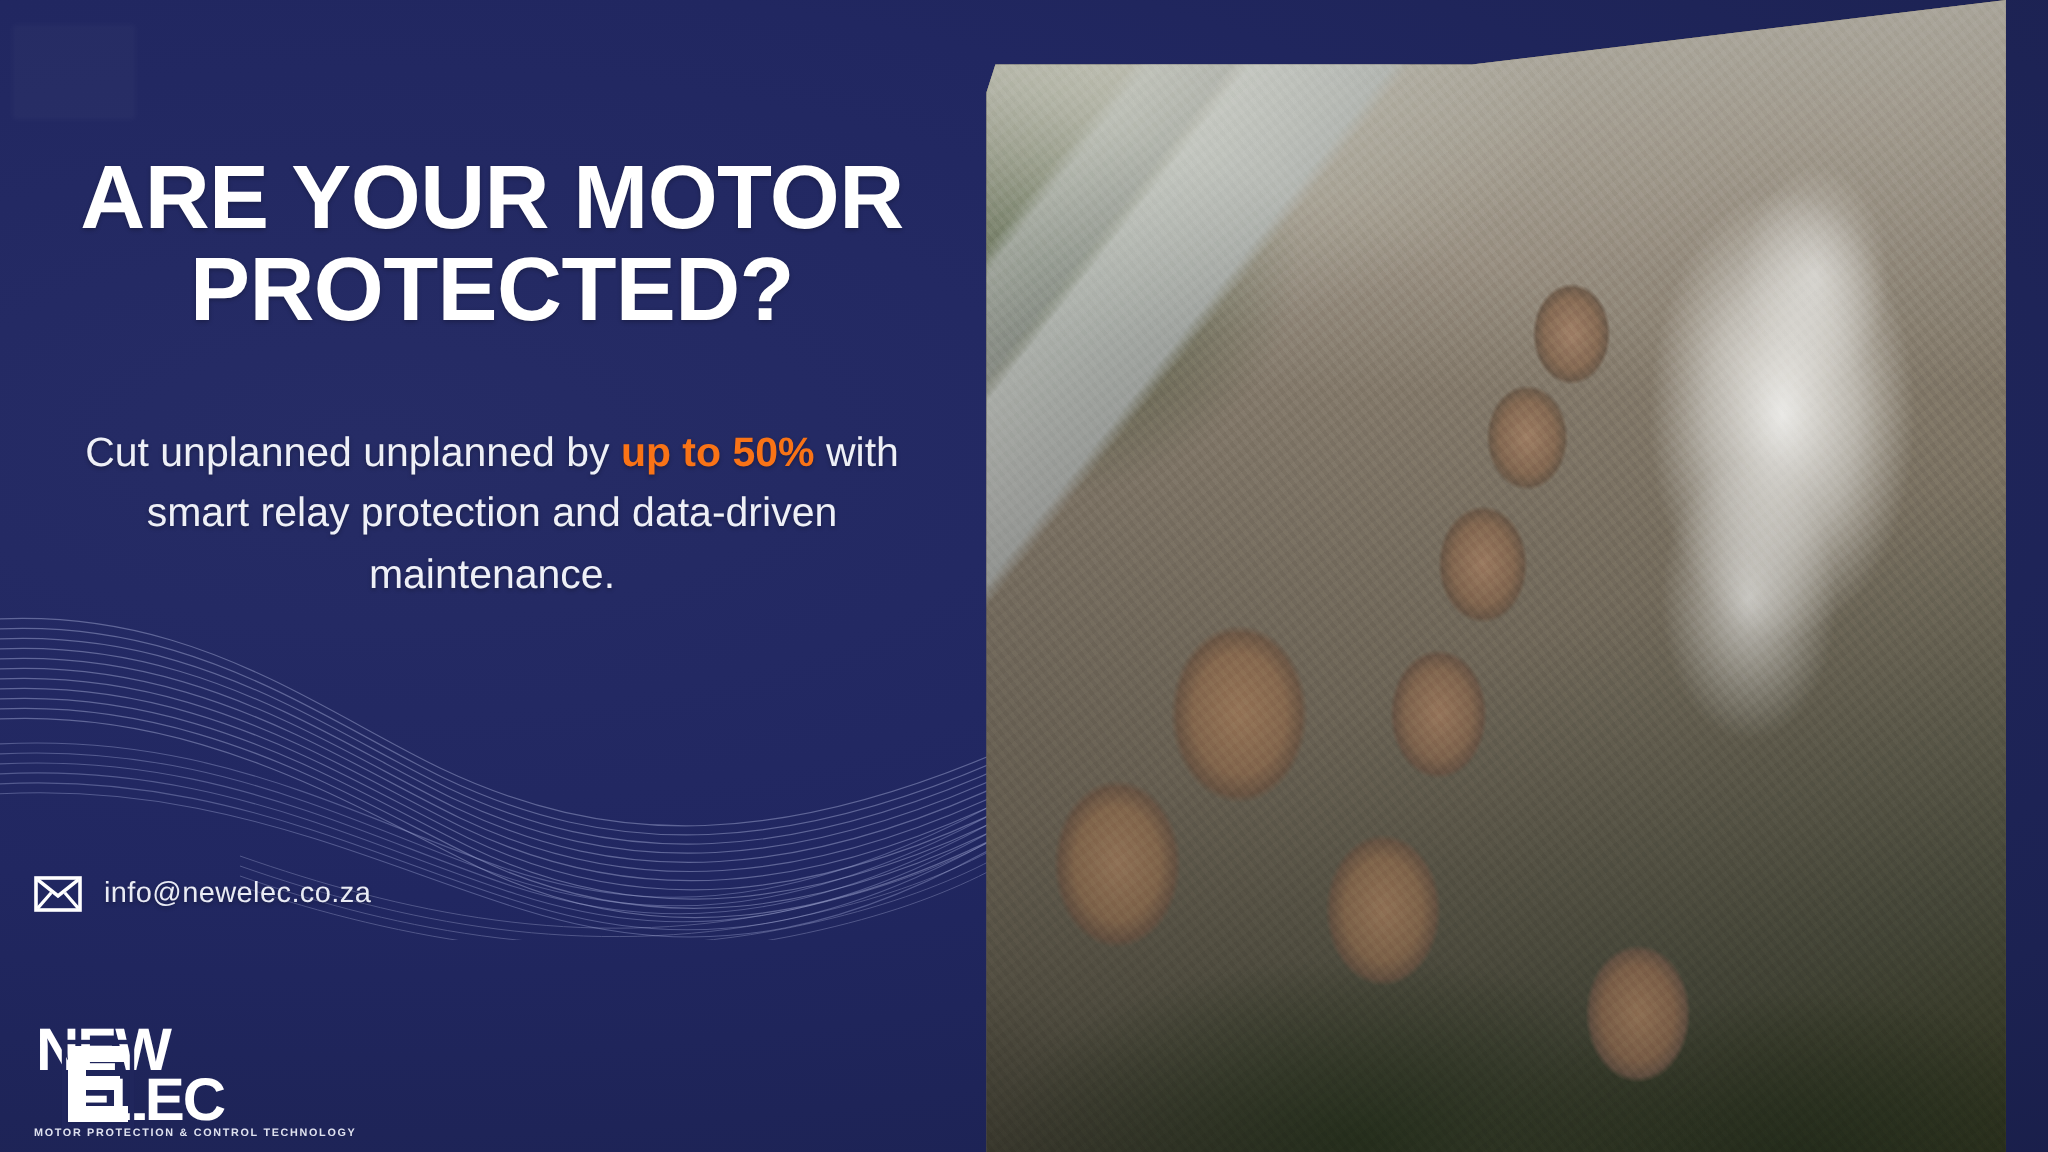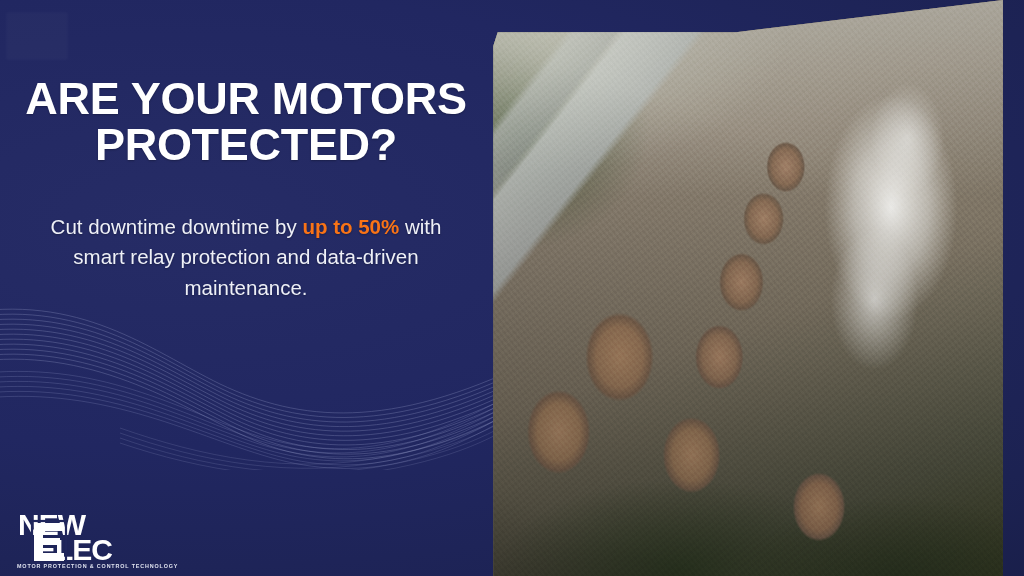--- a/index.html
+++ b/index.html
@@ -171,28 +171,38 @@
       <g fill="none" stroke="#c5cbee" stroke-width="0.5" opacity="0.3">
         <path d="M150,148 C230,176 320,196 420,176 C500,160 540,134 572,112"></path>
         <path d="M150,153 C230,181 322,200 422,180 C502,164 542,138 572,116"></path>
         <path d="M150,158 C230,186 324,204 424,184 C504,168 544,142 572,120"></path>
         <path d="M150,163 C230,190 326,208 426,188 C506,172 546,146 572,124"></path>
       </g>
     </svg>
   </div>
 
   <div class="headline">
-    <div>ARE YOUR MOTORS</div>
+    <div>ARE YOUR MOTOR</div>
     <div>PROTECTED?</div>
   </div>
 
-  <div class="subhead"><span>Cut downtime downtime by </span><b>up to 50%</b><span> with smart relay protection and data-driven maintenance.</span></div>
+  <div class="subhead"><span>Cut unplanned unplanned by </span><b>up to 50%</b><span> with smart relay protection and data-driven maintenance.</span></div>
 
   <div class="contact">
 
+    <div class="contact-row">
+      <span class="c-icon">
+        <svg width="24" height="18" viewBox="0 0 24 18">
+          <rect x="1" y="1" width="22" height="16" fill="none" stroke="#ffffff" stroke-width="1.8"></rect>
+          <path d="M1.8,1.8 L12,10 L22.2,1.8" fill="none" stroke="#ffffff" stroke-width="1.8"></path>
+          <path d="M1.8,16.2 L8.6,8.4 M22.2,16.2 L15.4,8.4" fill="none" stroke="#ffffff" stroke-width="1.6"></path>
+        </svg>
+      </span>
+      <span class="c-text">info@newelec.co.za</span>
+    </div>
 
   </div>
 
   <div class="logo">
     <svg viewBox="0 0 190 62">
 
       <text x="4" y="28" font-family="Liberation Sans, sans-serif" font-size="30" font-weight="bold" fill="#ffffff" letter-spacing="-1">NEW</text>
 
       <text x="22" y="53" font-family="Liberation Sans, sans-serif" font-size="30" font-weight="bold" fill="#ffffff" letter-spacing="-1">ELEC</text>
 

